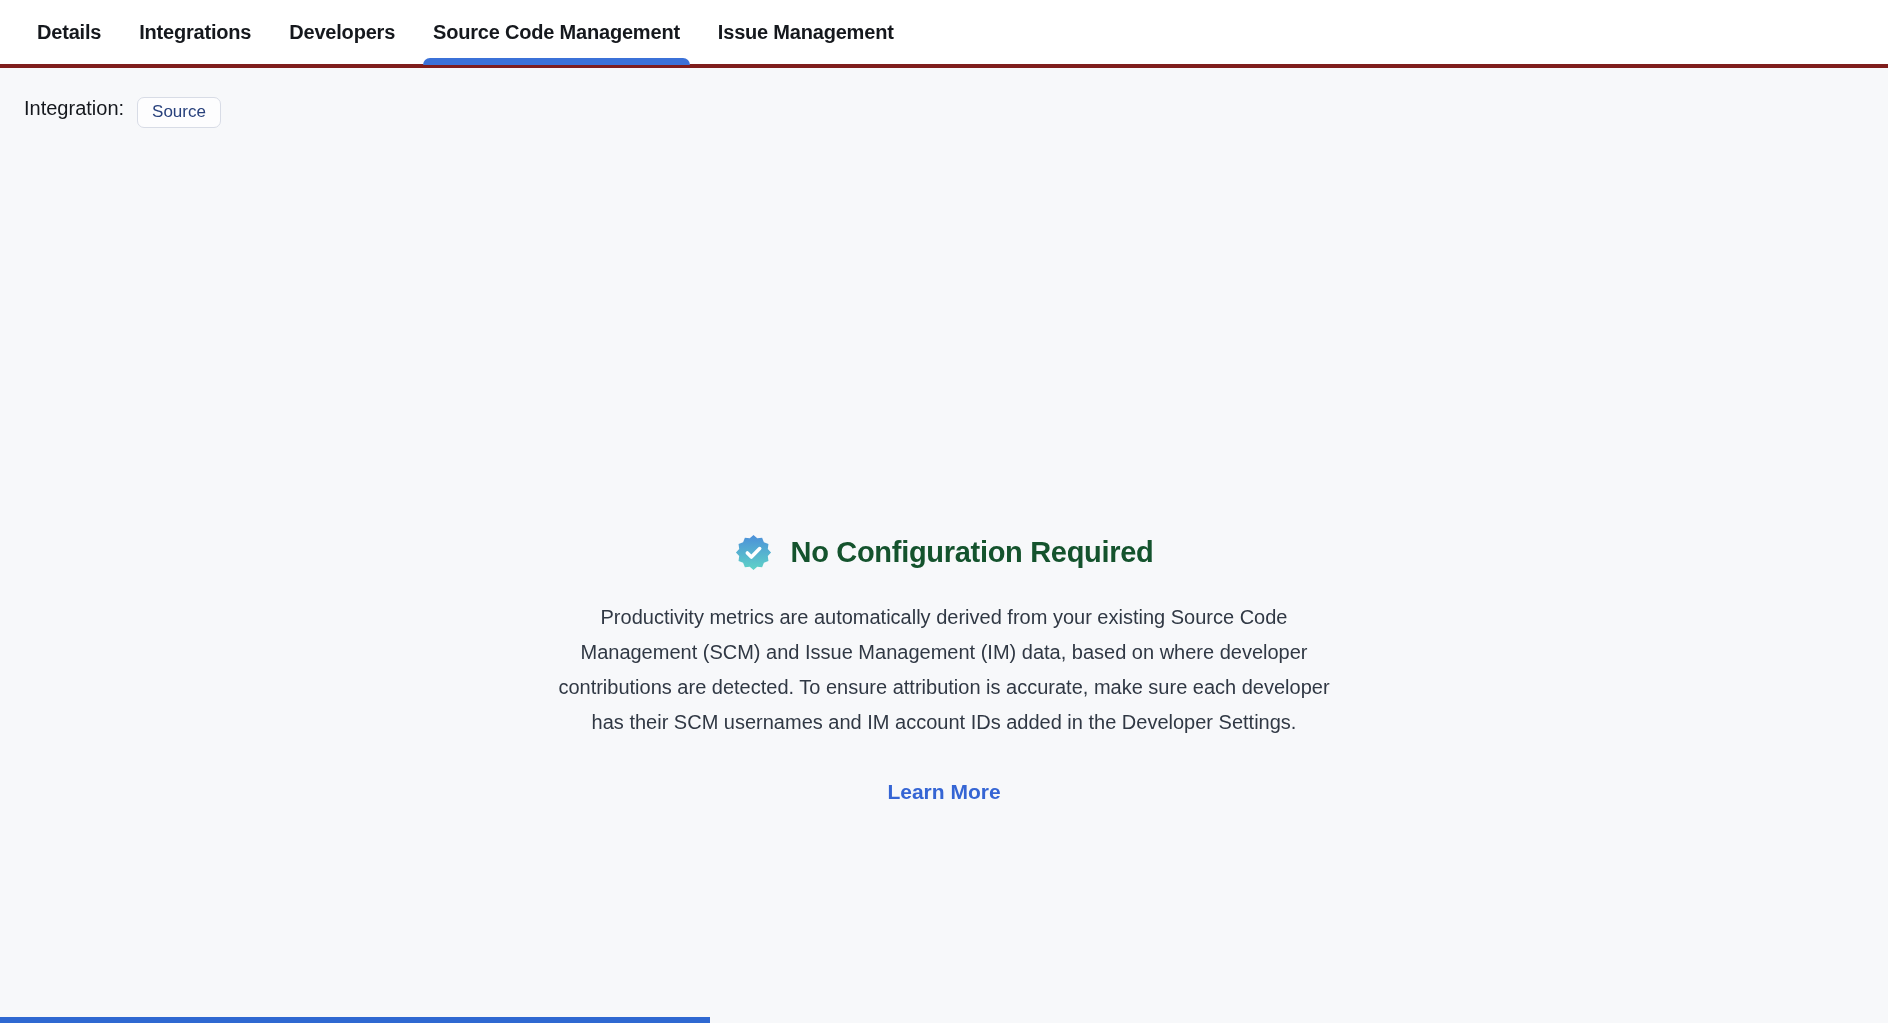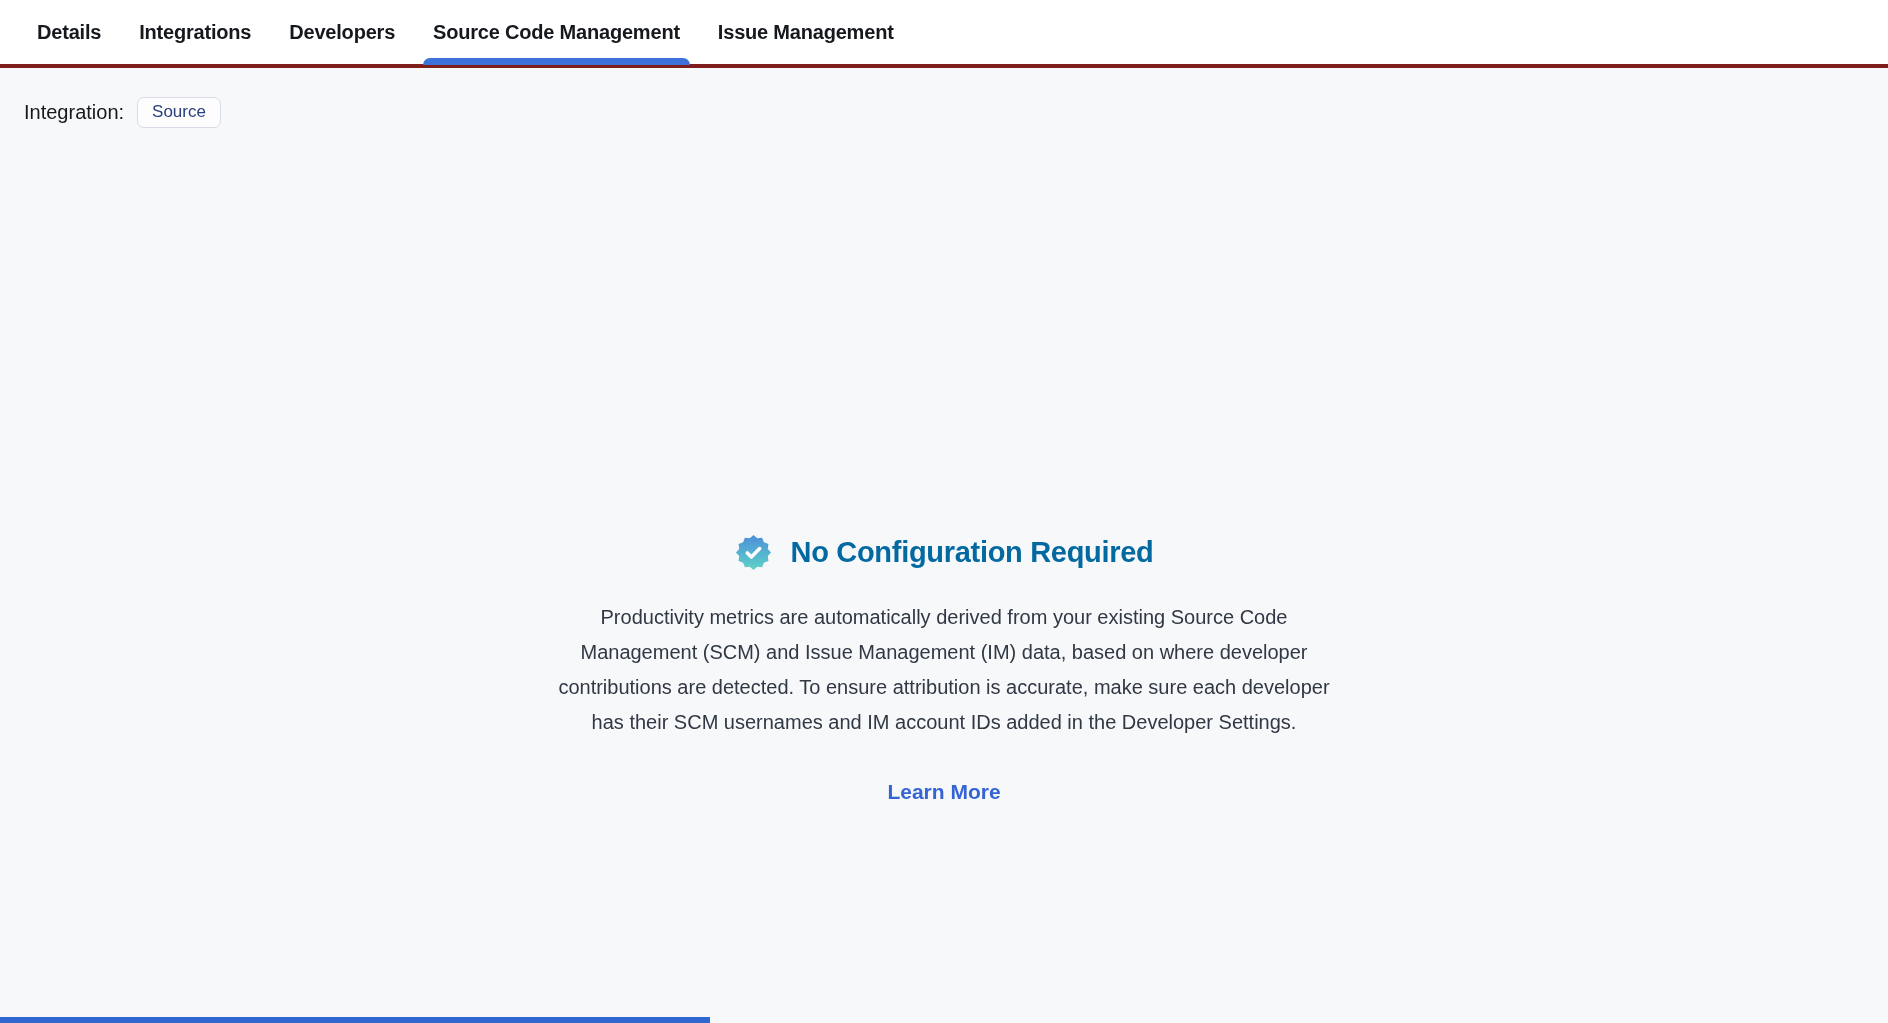--- a/index.html
+++ b/index.html
@@ -39,21 +39,21 @@
     right: -10px;
     bottom: -1px;
     height: 7px;
     background: #3b71d8;
     border-radius: 7px 7px 0 0;
   }
   
   .content { position: relative; height: 955px; }
   .integration-row {
     display: flex;
-    align-items: center;
+    align-items: flex-start;
     gap: 13px;
     padding: 29px 0 0 24px;
   }
   .integration-label { font-size: 20px; color: #15181d; }
   .integration-chip {
     font-size: 17px;
     font-weight: 500;
     color: #28417c;
     background: #fdfdfe;
     border: 1px solid #d8dce6;
@@ -70,21 +70,21 @@
   .empty-title-row {
     display: flex;
     align-items: center;
     justify-content: center;
     gap: 17px;
   }
   .badge-icon svg { width: 39px; height: 39px; display: block; }
   .empty-title {
     font-size: 29px;
     font-weight: 700;
-    color: #0369a1;
+    color: #14532d;
     letter-spacing: -0.3px;
   }
   .empty-desc {
     max-width: 772px;
     margin: 28px auto 0;
     font-size: 20px;
     line-height: 35px;
     color: #303844;
   }
   .learn-more-row { margin-top: 40px; }

